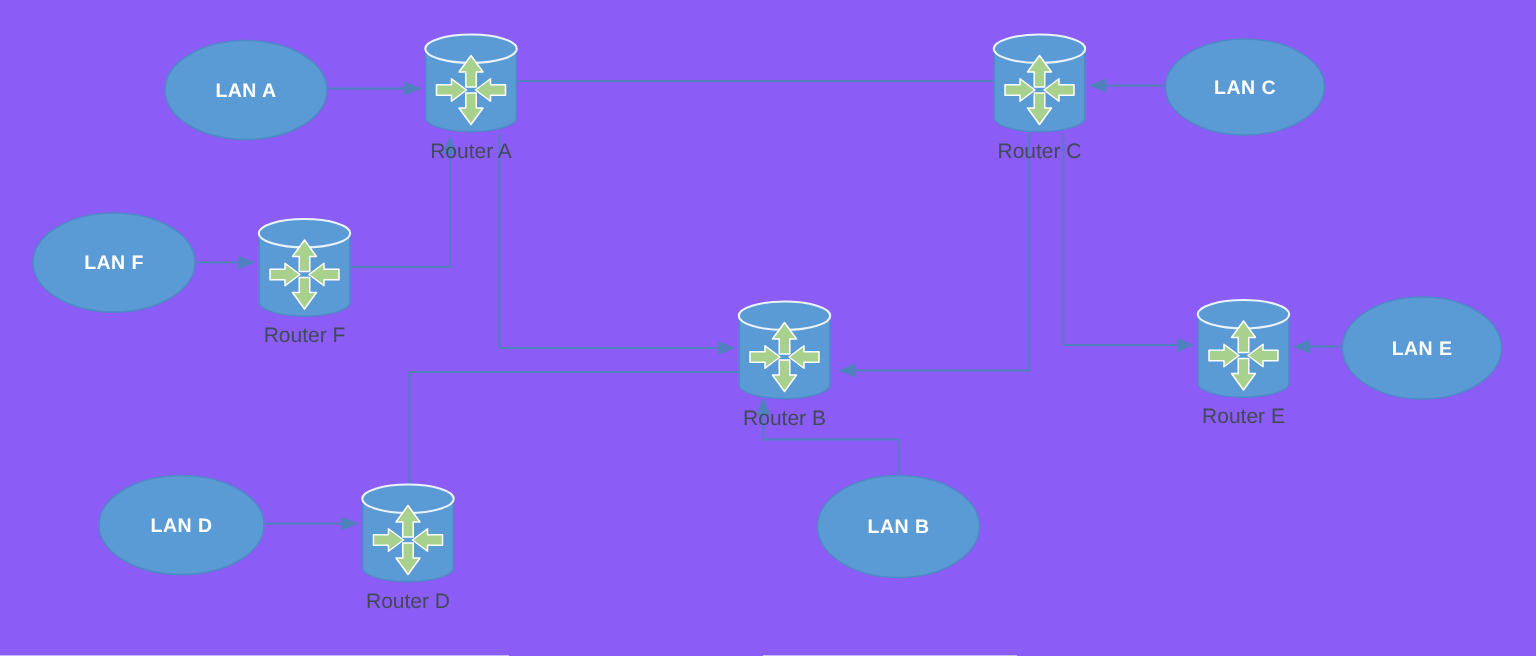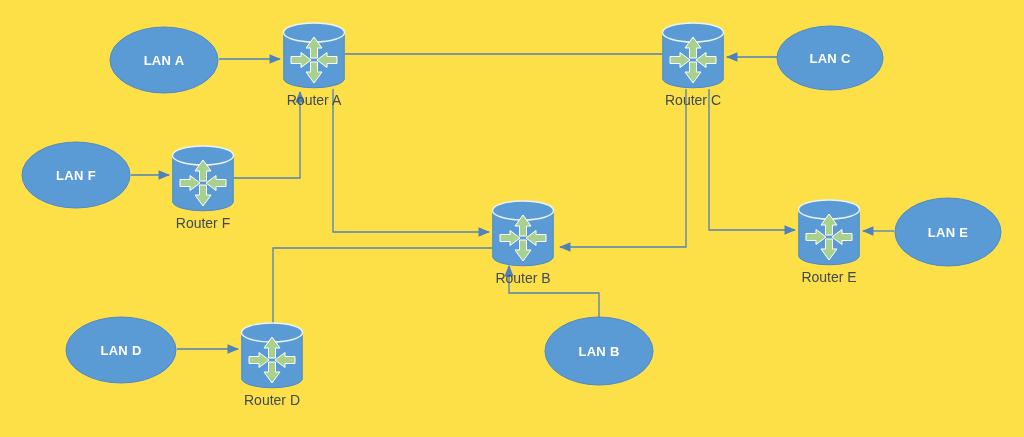--- a/index.html
+++ b/index.html
@@ -5,21 +5,21 @@
   html, body {
     margin: 0;
     padding: 0;
     background: #ffffff;
     font-family: "Liberation Sans", "DejaVu Sans", sans-serif;
   }
   .canvas {
     position: relative;
     width: 1024px;
     height: 437px;
-    background: #fde047;
+    background: #8b5cf6;
     overflow: hidden;
   }
   svg { display: block; }
   .lan-label {
     font-size: 13px;
     font-weight: bold;
     letter-spacing: 0.3px;
   }
   .router-label {
     font-size: 14px;

